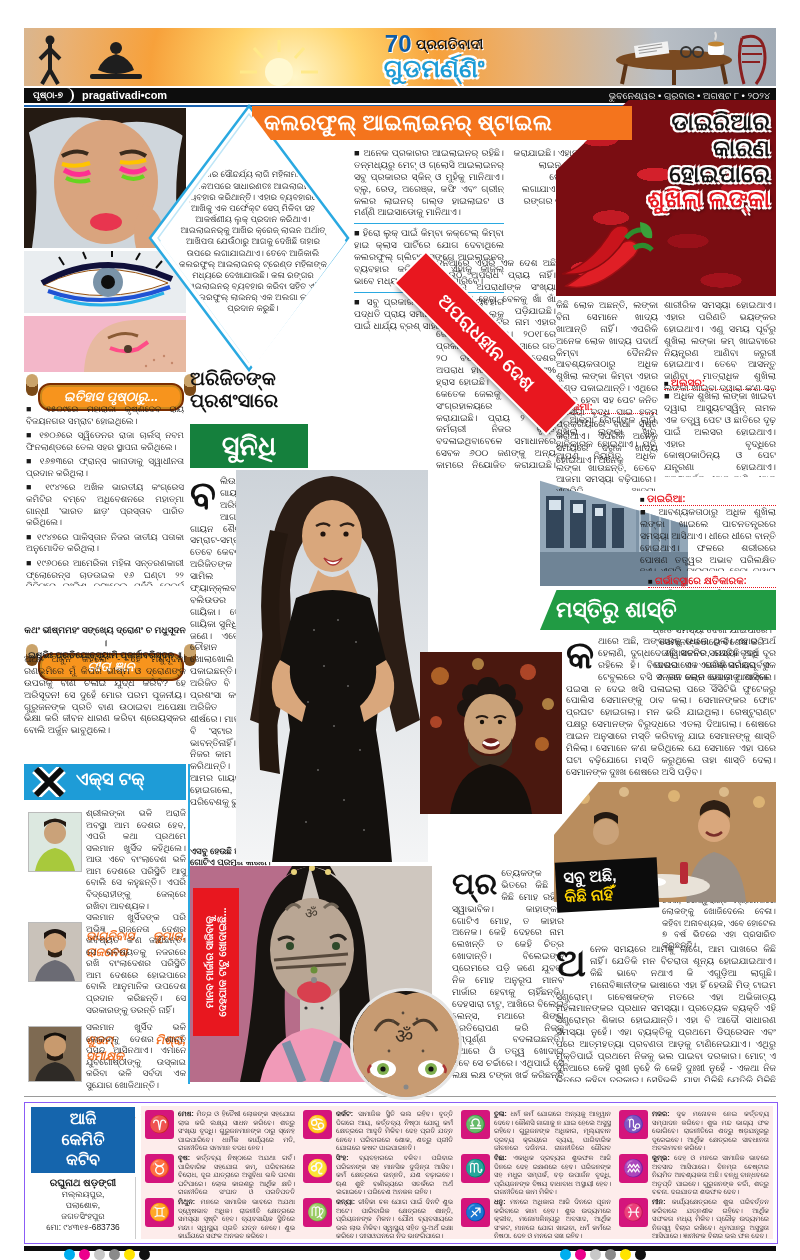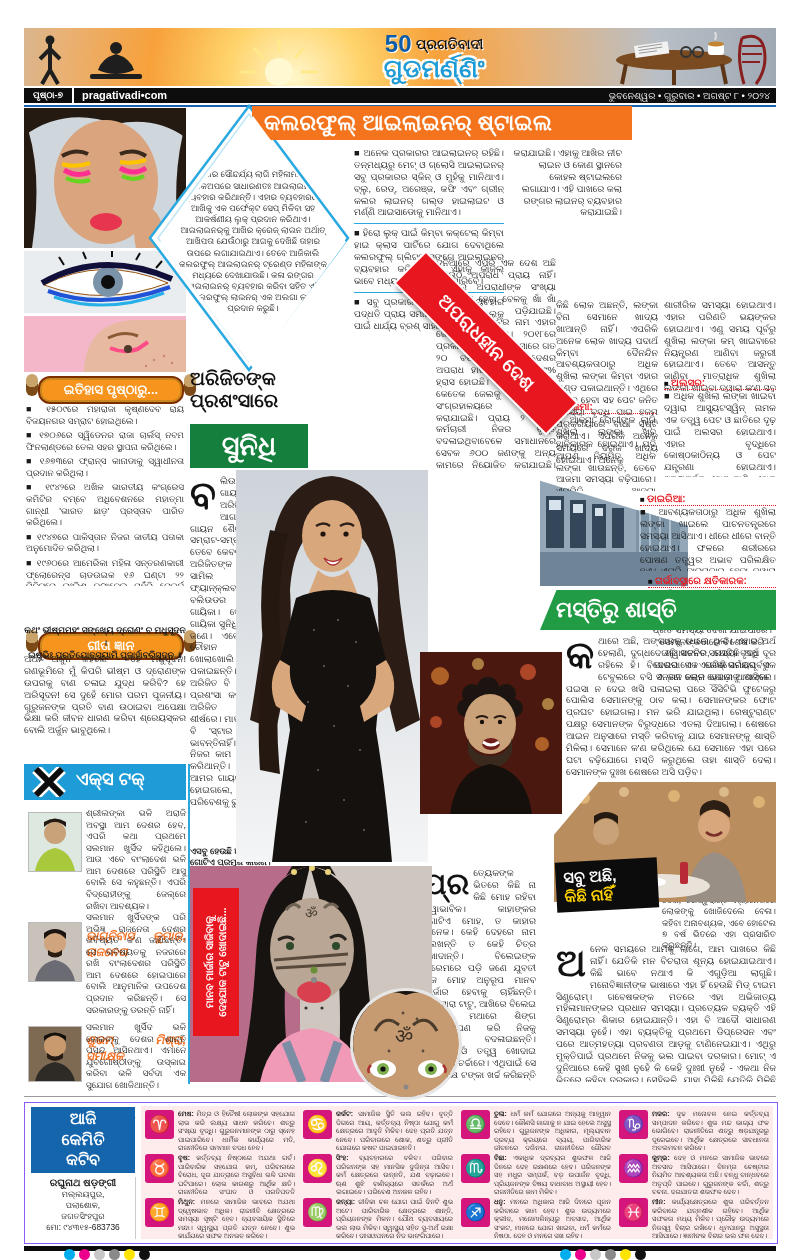--- a/index.html
+++ b/index.html
@@ -9,21 +9,21 @@
   .art{font-size:9.3px;line-height:1.28;text-align:justify;overflow:hidden;}
   .dc{float:left;font-size:38px;line-height:.9;font-weight:bold;margin:2px 4px 0 0;color:#111;}
   .csep{border-bottom:1.5px solid #2aa9e1;margin:4px 0;}
   .outlw{text-shadow:-2px -2px 0 #fff,2px -2px 0 #fff,-2px 2px 0 #fff,2px 2px 0 #fff,3px 3px 3px rgba(0,0,0,.45);}
   
   .mast{left:24px;top:28px;width:752px;height:58px;
     background:radial-gradient(circle at 36% 85%, #fff6c9 0%, #ffd36b 14%, #f7a13b 30%, #e9b174 48%, #b9bfc6 75%, #9fa9b4 100%);}
   .infobar{left:24px;top:88px;width:752px;height:15px;background:#0d0d0d;color:#fff;}
   .bluerule{left:24px;top:105px;width:752px;height:2px;background:#1a63b0;}
   .pagechip{position:absolute;left:0;top:0;width:48px;height:15px;border-right:2px solid #fff;
-    font-size:9px;font-weight:bold;line-height:15px;text-align:center;color:#fff;}
+    font-size:9px;font-weight:bold;line-height:15px;text-align:center;color:#fff;border-radius:7px;}
   .siteurl{position:absolute;left:58px;top:0;font-size:11px;font-weight:bold;line-height:15px;color:#fff;}
   .dateline{position:absolute;right:6px;top:0;font-size:9.5px;line-height:15px;color:#fff;}
   .brandrow{position:absolute;left:300px;top:2px;width:220px;text-align:center;}
   .badge50{color:#0d5ca8;font-weight:bold;font-size:24px;vertical-align:middle;text-shadow:1px 1px 0 #fff;}
   .brand{color:#111;font-weight:bold;font-size:14px;vertical-align:middle;text-shadow:1px 1px 0 #fff;}
   .gmtitle{position:absolute;left:300px;top:26px;width:220px;text-align:center;color:#1e9cd7;
     font-size:25px;font-weight:bold;text-shadow:-2px -2px 0 #fff,2px -2px 0 #fff,-2px 2px 0 #fff,2px 2px 0 #fff;}
   
   .ph{overflow:hidden;}
   
@@ -48,21 +48,21 @@
       radial-gradient(ellipse 34px 12px at 75% 92%, #a3121c 0 60%, transparent 61%),
       #7a0d12;}
   .chilihl{position:absolute;right:6px;top:10px;text-align:right;font-weight:bold;color:#151515;
     font-size:23px;line-height:1.12;}
   .chilihl .red{color:#e8171f;}
   .rhead{color:#e8171f;font-weight:bold;font-size:10px;margin:3px 0 1px 0;border-bottom:1px dotted #e8171f;}
   .rhead::before{content:"■ ";color:#111;font-size:8px;}
   
   .fancy{background:#f7941d;border:2px solid #7b2e00;border-radius:12px;color:#fff;font-weight:bold;
     font-size:13px;text-align:center;line-height:24px;height:24px;box-shadow:0 0 0 2px #c8871e inset;}
-  .fancywrap{padding:4px 10px;position:relative;}
+  .fancywrap{padding:11px 10px;position:relative;font-style:italic;}
   .fancywrap::before,.fancywrap::after{content:"";position:absolute;top:2px;width:12px;height:22px;
     background:radial-gradient(circle at 50% 30%, #caa36a 0 40%, #7b4a17 41% 100%);border-radius:6px;}
   .fancywrap::before{left:-2px;} .fancywrap::after{right:-2px;}
   .histitem{font-size:8.9px;line-height:1.3;text-align:justify;margin-bottom:3px;}
   
   .kicker{font-size:19px;font-weight:bold;line-height:1.15;color:#111;}
   .namebox{background:#15803d;color:#fff;font-weight:bold;font-size:27px;text-align:center;line-height:44px;}
   
   .redban{left:380px;top:322px;width:212px;height:42px;background:#e8171f;color:#fff;text-align:center;
     font-weight:bold;font-size:19px;line-height:42px;transform:rotate(45deg);z-index:5;
@@ -108,21 +108,21 @@
       <path d="M88 24 q-14 4 -18 16 q18 8 36 0 q-4 -12 -18 -16 Z" fill="#1e1e1e"></path>
       <rect x="62" y="44" width="52" height="5" rx="2" fill="#1e1e1e"></rect>
     </svg>
     <svg style="position:absolute;left:210px;top:10px" width="90" height="48" viewBox="0 0 90 48">
       <circle cx="45" cy="34" r="14" fill="#fff8d0"></circle>
       <g stroke="#ffe98a" stroke-width="3">
           <path d="M45 14 V2 M29 20 L20 10 M61 20 L70 10 M23 34 H6 M67 34 H84"></path>
         </g>
     </svg>
     <div class="brandrow">
-      <span class="badge50">50</span>
+      <span class="badge50">70</span>
       <span class="brand">ପ୍ରଗତିବାଦୀ</span>
     </div>
     <div class="gmtitle">ଗୁଡମର୍ଣ୍ଣିଂ</div>
     <svg style="position:absolute;right:4px;top:2px" width="190" height="56" viewBox="0 0 190 56">
       <ellipse cx="92" cy="30" rx="58" ry="10" fill="#7a4a21"></ellipse>
       <path d="M44 34 L40 54 M140 34 L144 54 M92 40 L92 55" stroke="#5d3517" stroke-width="4"></path>
       <rect x="52" y="16" width="34" height="12" fill="#f2f2f2" transform="rotate(-8 52 16)"></rect>
       <path d="M56 18 h24 M56 21 h24 M56 24 h18" stroke="#999" stroke-width="1" transform="rotate(-8 52 16)"></path>
       <circle cx="104" cy="22" r="5" fill="none" stroke="#333" stroke-width="2"></circle>
       <circle cx="116" cy="22" r="5" fill="none" stroke="#333" stroke-width="2"></circle>
@@ -203,20 +203,34 @@
     <div class="bul">■ ଅନେକ ପ୍ରକାରର ଆଇଲାଇନର୍ ରହିଛି। ତନ୍ମଧ୍ୟରୁ ମେଟ୍ ଓ ଗ୍ଲୋସି ଆଇଲାଇନର୍ ସବୁ ପ୍ରକାରର ସ୍କିନ୍ ଓ ମୁହଁକୁ ମାନିଥାଏ। ବ୍ଲୁ, ରେଡ୍, ଅରେଞ୍ଜ, କଫି ଏବଂ ଗ୍ରୀନ୍ କଲର ଲାଇନର୍ ଗଲ୍ଡ ହାଇଲାଇଟ ଓ ମର୍ଣ୍ଣି ଆଇସାଡୋକୁ ମାନିଥାଏ।</div>
       <div class="csep"></div>
     <div class="bul">■ ହିରୋ ଲୁକ୍ ପାଇଁ କିମ୍ବା କକ୍ଟେଲ୍ କିମ୍ବା ହାଇ କ୍ଲାସ ପାର୍ଟିରେ ଯୋଗ ଦେବାଥିଲେ କଲରଫୁଲ୍ ଗ୍ଲିଟର୍ ସଙ୍ଗେ ଆଇଲାଇନର୍ ବ୍ୟବହାର କରିପାରିବେ। ଏହାକୁ କାଜଲ୍ ଭାବେ ମଧ୍ୟ ବ୍ୟବହାର କରିପାରିବେ।</div>
       <div class="csep"></div>
     <div class="bul">■ ସବୁ ପ୍ରକାର ଆଇଲାଇନର ବ୍ୟବହାର ପଦ୍ଧତି ପ୍ରାୟ ସମାନ। ତେବେ ୱିଙ୍ଗ୍ଡ ଲୁକ୍ ପାଇଁ ଧାର୍ଯ୍ୟ ବ୍ରଶ୍ ସାହାଯ୍ୟ ନେବେ।</div>
   </div>
   <div class="abs art" style="left:510px;top:148px;width:112px;height:130px;text-align:right;z-index:2;">
     <span>କରାଯାଇଛି। ଏହାକୁ ଆଖିର ନୀଚ ଲାଇନ ଓ କୋଣ ସ୍ଥାନରେ କୋହଲ ଷ୍ଟାଇଲରେ ଲଗାଯାଏ। ଏହି ପାଖରେ କଲା ରଙ୍ଗର ଲାଇନର୍ ବ୍ୟବହାର କରାଯାଇଛି।</span>
   </div>
 
+  <div class="abs chiliblock">
+    <div class="chilihl outlw">
+      <div>ଡାଇରିଆର</div>
+      <div>କାରଣ</div>
+      <div>ହୋଇପାରେ</div>
+      <div class="red">ଶୁଖିଲା ଲଙ୍କା</div>
+    </div>
+    <svg style="position:absolute;left:0px;bottom:0px" width="110" height="80" viewBox="0 0 110 80">
+      <path d="M10 70 Q40 78 78 40 Q86 30 78 26 Q70 22 60 32 Q30 58 10 70 Z" fill="#e01f26" stroke="#9c0f14" stroke-width="1.5"></path>
+      <path d="M6 58 Q44 62 70 22 Q76 12 68 10 Q58 8 52 20 Q34 48 6 58 Z" fill="#c9141c" stroke="#8a0c10" stroke-width="1.5"></path>
+      <path d="M70 22 q8 -10 20 -8 M78 32 q10 -6 18 2" stroke="#2e8b2e" stroke-width="5" fill="none"></path>
+      <path d="M84 6 q14 2 12 16 q-12 2 -12 -16 Z" fill="#3aa03a"></path>
+    </svg>
+  </div>
 
   <div class="abs art" style="left:556px;top:300px;width:102px;height:188px;">
     <span>କିଛି ଲୋକ ଅଛନ୍ତି, ଲଙ୍କା ବିନା ସେମାନେ ଖାଦ୍ୟ ଖାଆନ୍ତି ନାହିଁ। ଏପରିକି ଅନେକ ଲୋକ ଖାଦ୍ୟ ପଦାର୍ଥ କିମ୍ବା ଦୈନନ୍ଦିନ ଆବଶ୍ୟକତାଠାରୁ ଅଧିକ ଶୁଖିଲା ଲଙ୍କା କିମ୍ବା ଏହାର ଗୁଣ୍ଡ ପକାଇଥାନ୍ତି। ଏଥିରେ ସ୍ୱାଦ ହେବା ସହ ପେଟ ଜନିତ ସମସ୍ୟା ବୃଦ୍ଧି ପାଇ ହଜମ ପ୍ରକ୍ରିୟାରେ ବାଧା ସୃଷ୍ଟି କରିଥାଏ। ଏପରିକି ଅନେକ ସମୟରେ ଦରଜ ଖାଦ୍ୟ ହୋଇଥାଏ। ଅନେକ</span>
   </div>
   <div class="abs art" style="left:664px;top:300px;width:112px;height:92px;">
     <span>ଶାରୀରିକ ସମସ୍ୟା ହୋଇଥାଏ। ଏହାର ପରିଣତି ଭୟଙ୍କର ହୋଇଥାଏ। ଏଣୁ ସମୟ ପୂର୍ବରୁ ଶୁଖିଲା ଲଙ୍କା କମ୍ ଖାଇବାରେ ନିୟନ୍ତ୍ରଣ ଆଣିବା ଜରୁରୀ ହୋଇଥାଏ। ତେବେ ଆସନ୍ତୁ ଜାଣିବା ମାତ୍ରାଧିକ ଶୁଖିଲା ଲଙ୍କା ଖାଇବା ଦ୍ୱାରା କ'ଣ ସବୁ ସମସ୍ୟା ହୋଇଥାଏ।</span>
   </div>
 
   <div class="abs" style="left:664px;top:374px;width:112px;z-index:3;">
     <div class="rhead">ଅଲସର:</div>
@@ -524,21 +538,21 @@
       <circle cx="53" cy="96" r="2.5" fill="#888"></circle>
       <g fill="#57493c">
           <circle cx="40" cy="30" r="1.4"></circle>
           <circle cx="64" cy="28" r="1.4"></circle>
           <circle cx="50" cy="22" r="1.4"></circle>
           <circle cx="70" cy="60" r="1.4"></circle>
           <circle cx="36" cy="60" r="1.4"></circle>
         </g>
     </svg>
   </div>
-  <div class="abs art" style="left:424px;top:868px;width:112px;height:214px;">
+  <div class="abs art" style="left:452px;top:868px;width:112px;height:214px;">
     <span class="dc" style="font-size:30px">ପ୍ର</span>
     <span>ତ୍ୟେକଙ୍କ ଭିତରେ କିଛି ନା କିଛି ମୋହ ରହିବା ସ୍ୱାଭାବିକ। କାହାଙ୍କର ଗୋଟିଏ ମୋହ, ତ କାହାର ଅନେକ। କେହି ଦେହରେ ନାମ ଲେଖନ୍ତି ତ କେହି ଚିତ୍ର ଖୋଦାନ୍ତି। ବିଲେଇଙ୍କ ପ୍ରେମରେ ପଡ଼ି ଜଣେ ଯୁବତୀ ନିଜ ମୋହ ଅନୁରୂପ ମାନବ ମାର୍ଜାର ହେବାକୁ ଚାହିଁଛନ୍ତି। ଦେହସାରା ଟାଟୁ, ଆଖିରେ ବିଲେଇ ଲେନ୍ସ, ମଥାରେ ଶିଙ୍ଗ ପ୍ରତିରୋପଣ କରି ନିଜକୁ ସମ୍ପୂର୍ଣ୍ଣ ବଦଳାଇଛନ୍ତି। ମଥାରେ ଓଁ ତତ୍ତ୍ୱ ଖୋଦାଇ ଏବେ ସେ ଚର୍ଚ୍ଚାରେ। ଏଥିପାଇଁ ସେ ଲକ୍ଷ ଲକ୍ଷ ଟଙ୍କା ଖର୍ଚ୍ଚ କରିଛନ୍ତି ବୋଲି ଜଣାପଡ଼ିଛି।</span>
   </div>
 
   <div class="abs" style="left:24px;top:1096px;width:752px;height:1px;background:#9a9a9a;"></div>
   <div class="abs" style="left:24px;top:1102px;width:752px;height:140px;border:1px solid #8b5cf6;">
     <div class="horobluebox" style="position:absolute;left:6px;top:4px;width:104px;height:66px;">
       <span style="display:block;width:70px;">ଆଜି କେମିତି କଟିବ</span>
     </div>
     <div style="position:absolute;left:6px;top:74px;width:104px;text-align:center;border-right:1px solid #ccc;height:62px;">

